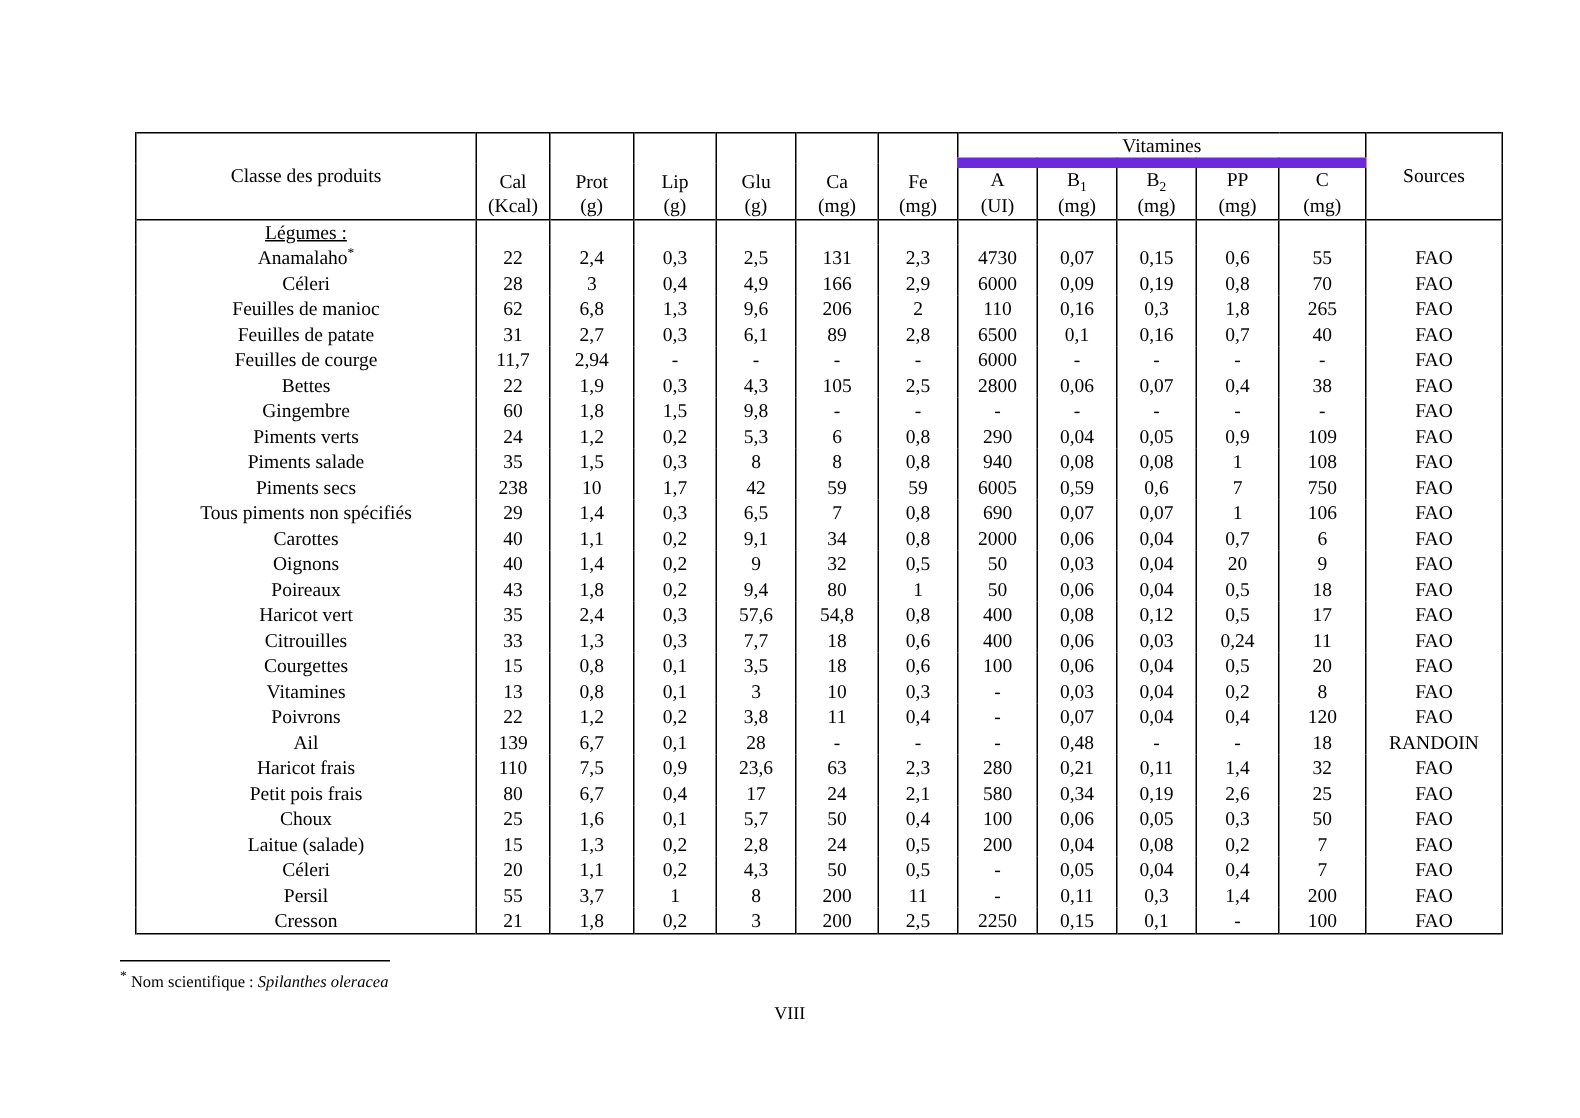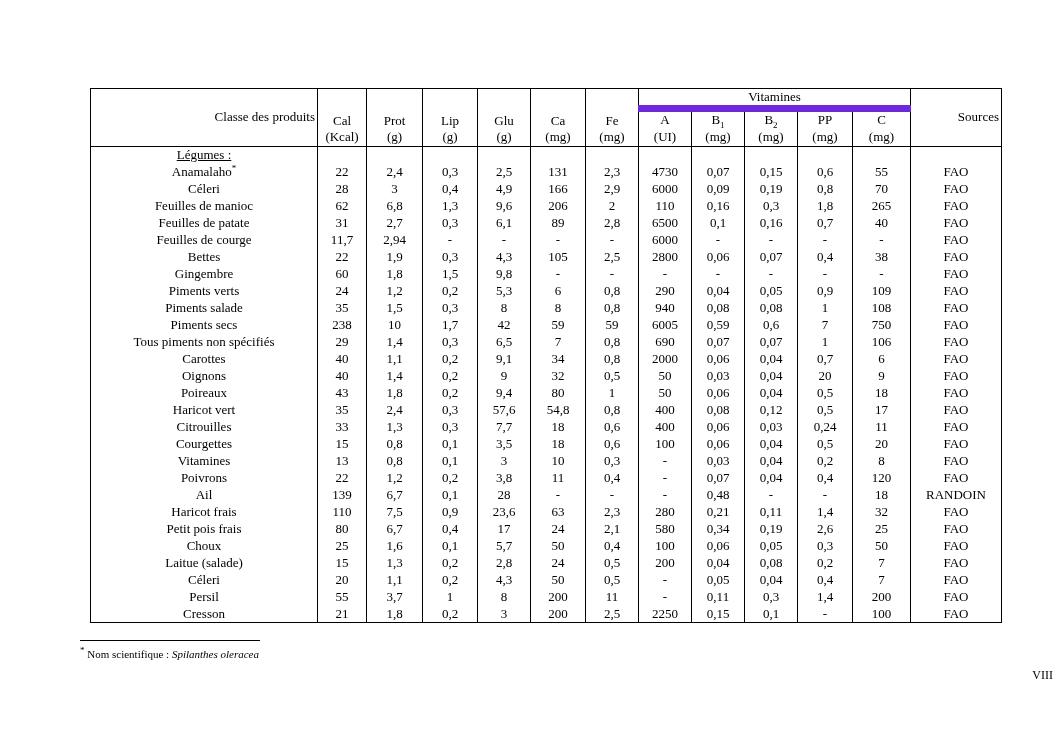--- a/index.html
+++ b/index.html
@@ -28,21 +28,21 @@
     text-align: center;
     font-weight: normal;
     white-space: nowrap;
     overflow: hidden;
   }
   .data-table thead { border-bottom: 1px solid #000; }
   .data-table thead tr.row-vit { height: 18px; }
   .data-table thead tr.row-names { height: 16px; }
   .data-table thead tr.row-units { height: 18px; }
   .data-table tbody tr { height: 17px; }
-  th.span-mid { vertical-align: middle; text-align: right; }
+  th.span-mid { vertical-align: middle; }
   th.span-bottom { vertical-align: bottom; padding-bottom: 1px; margin-top: 12px; }
   th.vitamines-head { border-bottom: 7px solid #6d28d9; }
   .data-table sub { font-size: 9px; line-height: 0; }
   td.product sup, .footnote sup { font-size: 9px; }
   .group-label-cell span { text-decoration: underline; }
   .footnote {
     position: absolute;
     left: 80px;
     top: 640px;
     font-size: 11px;
@@ -51,21 +51,21 @@
     width: 180px;
     border-top: 1px solid #000;
     margin-bottom: 4px;
   }
   .footnote .species { font-style: italic; }
   .page-number {
     position: absolute;
     left: 0;
     top: 668px;
     width: 1053px;
-    text-align: right;
+    text-align: center;
     font-size: 12px;
   }
 </style>
 </head>
 <body>
 
 <div class="sheet">
 
   <table class="data-table">
     <colgroup>

